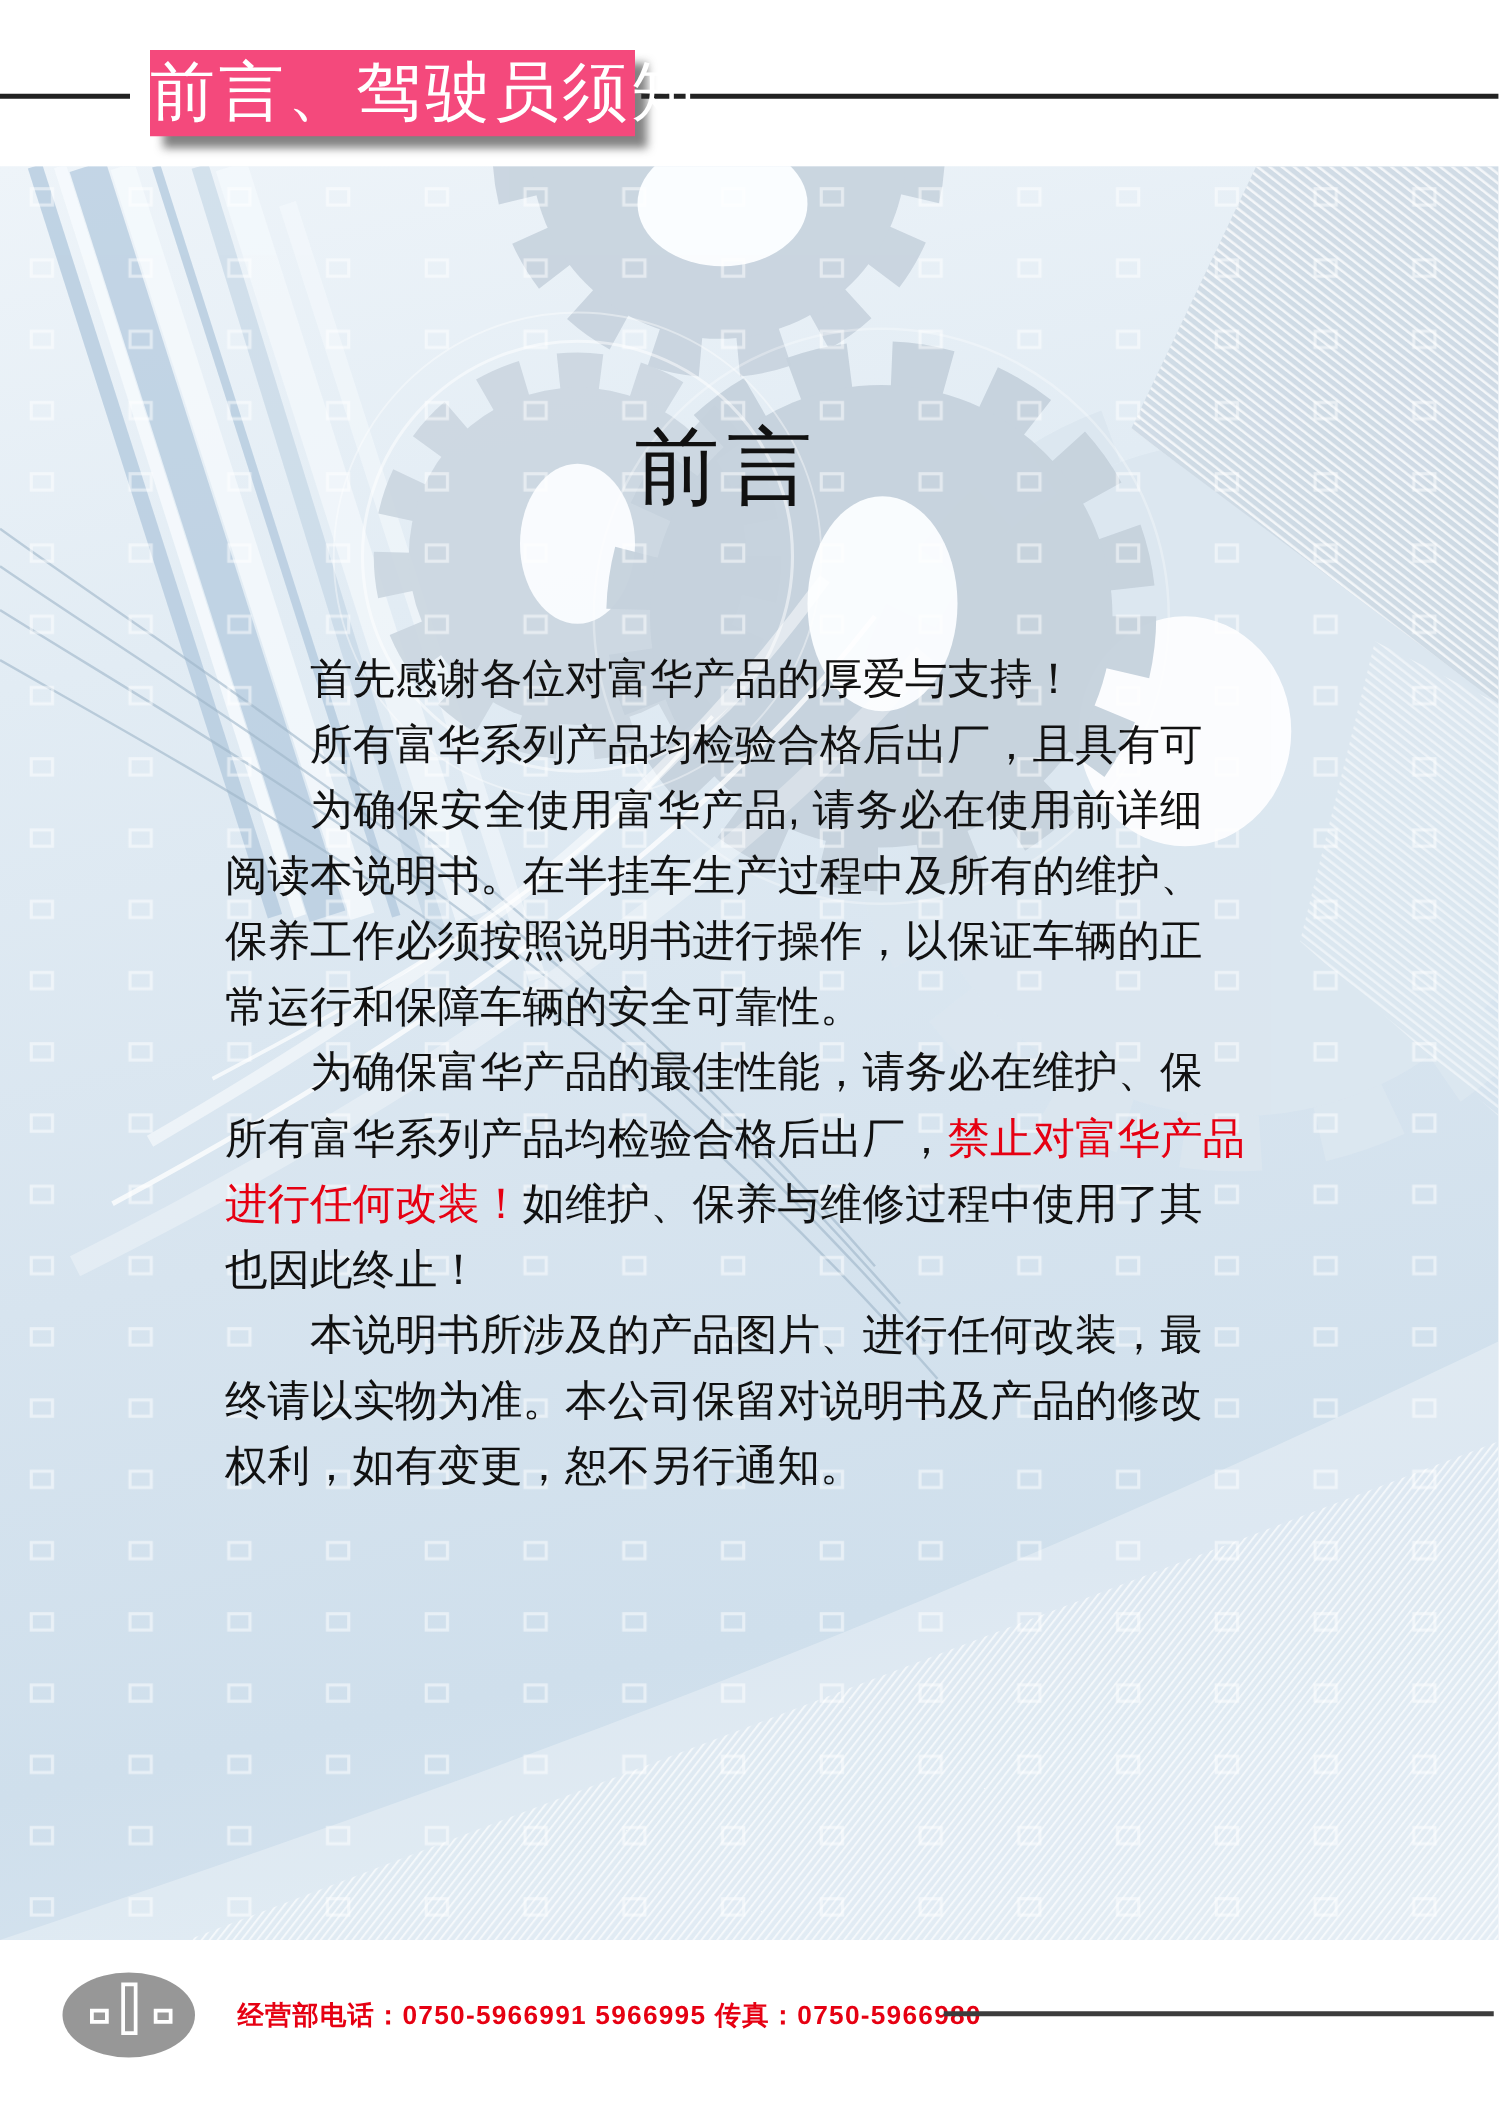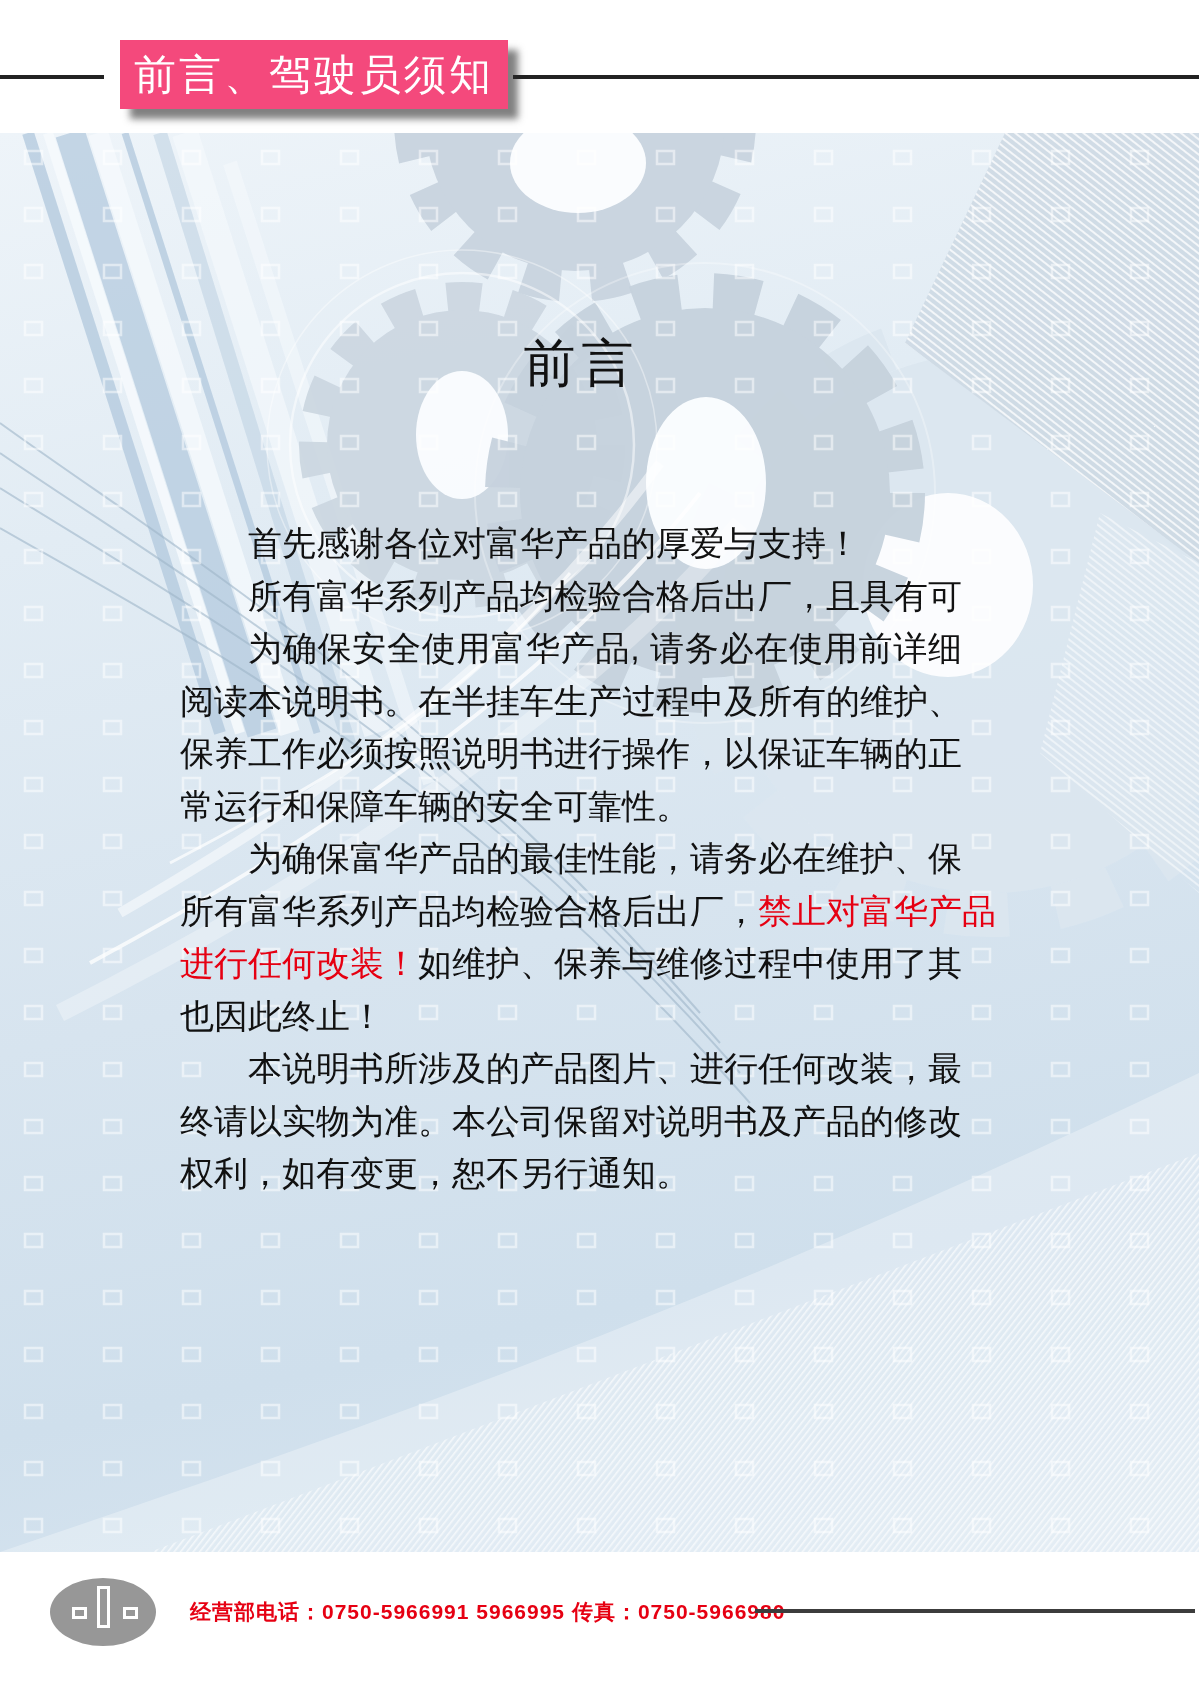--- a/index.html
+++ b/index.html
@@ -14,35 +14,35 @@
   .hrule { position:absolute; height:4px; background:var(--rule_dark,#222222); }
   .hrule-left  { left:0;   top:75px; width:104px; }
   .hrule-right { left:513px; top:75px; width:686px; }
   .banner {
     position:absolute; left:120px; top:40px; width:388px; height:69px;
     background:var(--banner_pink,#f4497c);
     box-shadow:10px 10px 7px rgba(45,45,45,.6);
     z-index:5; text-align:center;
   }
   .banner span {
-    color:#ffffff; font-size:42px; line-height:69px; letter-spacing:3px;
+    color:#ffffff; font-size:52px; line-height:69px; letter-spacing:3px;
     font-weight:500; white-space:nowrap;
   }
 
   
   .content {
     position:absolute; left:0; top:133px; width:1199px; height:1419px;
     background:linear-gradient(168deg,#eef4f9 0%,#e2ecf4 25%,#d7e4ef 55%,#cfdfec 78%,#d9e6f1 100%);
     overflow:hidden;
   }
   .deco { position:absolute; left:0; top:0; pointer-events:none; }
 
   .title {
     position:absolute; left:0; top:196px; width:1163px;
-    text-align:center; font-size:52px; font-weight:500;
+    text-align:center; font-size:68px; font-weight:500;
     color:var(--text_black,#111111); letter-spacing:6px;
   }
 
   .textblock { position:absolute; left:180px; top:384px; width:782px; }
   .tl {
     height:52.5px; line-height:52.5px; font-size:34px;
     color:var(--text_black,#111111);
     text-align:justify; text-align-last:justify;
     white-space:nowrap;
   }

